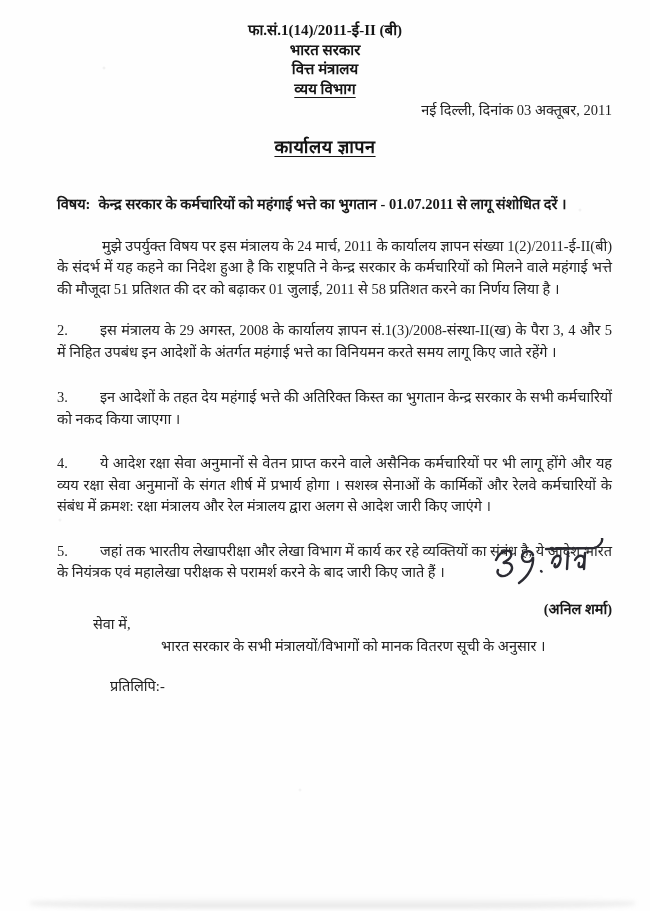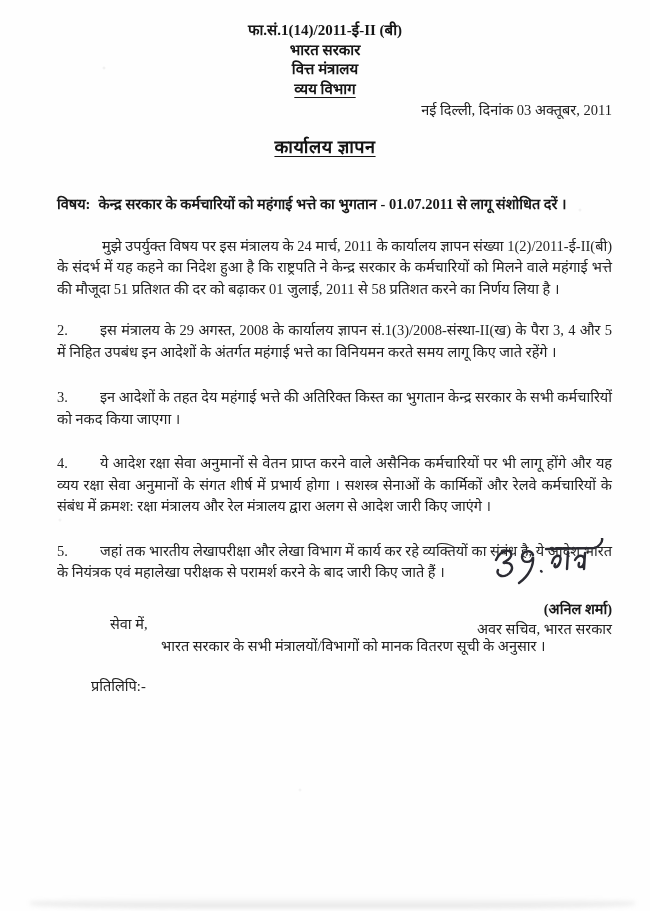--- a/index.html
+++ b/index.html
@@ -88,32 +88,32 @@
     margin-right: 6px;
   }
   .sign-name {
     font-weight: bold;
     color: #181818;
     margin-top: 2px;
   }
   .sign-designation { margin-top: -1px; }
   .addressee-label {
     position: absolute;
-    left: 110px;
+    left: 93px;
     top: 614px;
   }
   .addressee-line {
     position: absolute;
     left: 161px;
     top: 636px;
     width: 440px;
   }
   .copy-block {
     position: absolute;
-    left: 91px;
+    left: 110px;
     top: 676px;
     width: 522px;
     display: flex;
   }
   .copy-label {
     width: 82px;
     flex: 0 0 82px;
   }
   .copy-text {
     flex: 1;
@@ -185,21 +185,20 @@
 
           <path d="M80 14 L79 31"></path>
 
           <path d="M87 22 C91 15 98 17 96 25 C95 30 89 31 91 25 M97 15 L96 31"></path>
 
           <path d="M58 11 L106 10 C111 9 115 4 114 0"></path>
         </g>
       </svg>
     </span>
     <div class="sign-name">(अनिल शर्मा)</div>
-    <div class="sign-designation">अवर सचिव, भारत सरकार</div>
   </div>
 
   <div class="addressee-label">सेवा में,</div>
   <div class="addressee-line">भारत सरकार के सभी मंत्रालयों/विभागों को मानक वितरण सूची के अनुसार ।</div>
 
   <div class="copy-block">
     <div class="copy-label">प्रतिलिपि:-</div>
   </div>
 
   <div class="bottom-smudge"></div>

